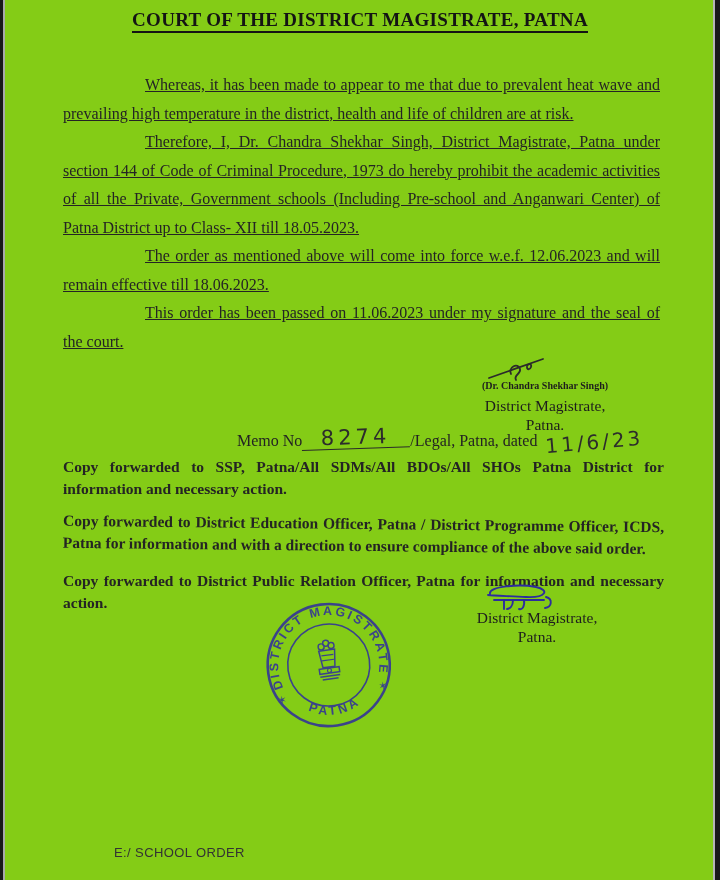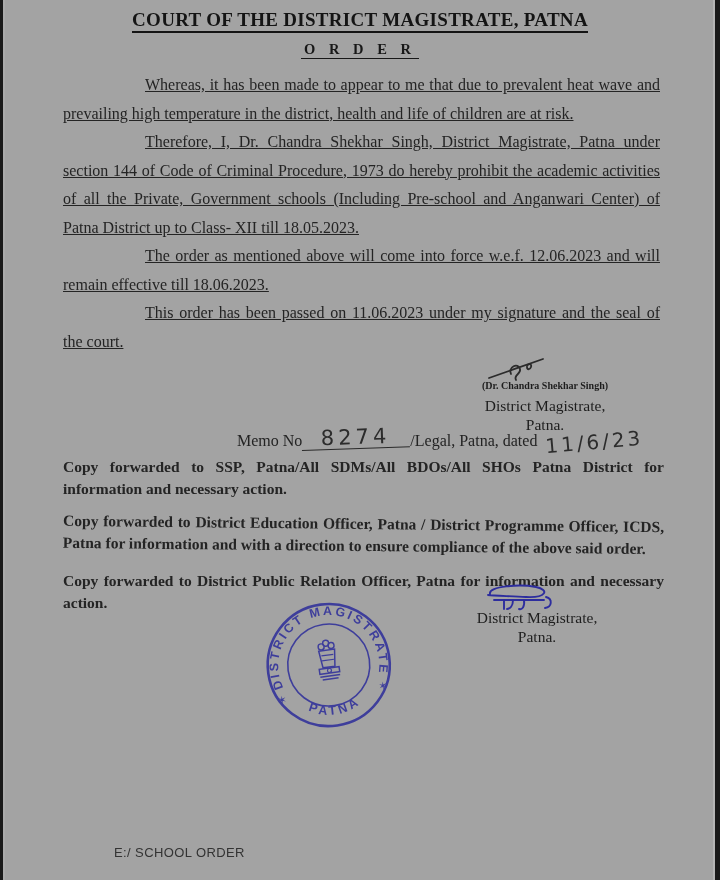--- a/index.html
+++ b/index.html
@@ -1,20 +1,20 @@
 <!DOCTYPE html>
 <html><head>
 <meta charset="utf-8">
 <style>
   * { box-sizing: border-box; }
   html, body { margin: 0; padding: 0; background: #e8e8e8; }
   #page {
     position: relative;
     width: 720px; height: 880px;
-    background: #a3a3a3;
+    background: #84cc16;
     overflow: hidden;
     font-family: "Liberation Serif", "DejaVu Serif", serif;
     color: #242424;
   }
   .edge { position: absolute; top: 0; height: 100%; background: #191919; }
   .edge-left  { left: 0; width: 5px; border-right: 2px solid #aaa; }
   .edge-right { right: 0; width: 7px; border-left: 2px solid #b5b5b5; }
 
   .doc-title {
     position: absolute; top: 9px; left: 0; right: 0;
@@ -85,23 +85,20 @@
 <body>
 
 <div id="page">
   <div class="edge edge-left"></div>
   <div class="edge edge-right"></div>
 
   <div class="doc-title">
     <span>COURT OF THE DISTRICT MAGISTRATE, PATNA</span>
   </div>
 
-  <div class="order-heading">
-    <span>O R D E R</span>
-  </div>
 
   <div class="body-text">
     <p>Whereas, it has been made to appear to me that due to prevalent heat wave and prevailing high temperature in the district, health and life of children are at risk.</p>
     <p>Therefore, I, Dr. Chandra Shekhar Singh, District Magistrate, Patna under section 144 of Code of Criminal Procedure, 1973 do hereby prohibit the academic activities of all the Private, Government schools (Including Pre-school and Anganwari Center) of Patna District up to Class- XII till 18.05.2023.</p>
     <p>The order as mentioned above will come into force w.e.f. 12.06.2023 and will remain effective till 18.06.2023.</p>
     <p>This order has been passed on 11.06.2023 under my signature and the seal of the court.</p>
   </div>
 
   <div class="sig-mark">
     <svg width="62" height="28" viewBox="0 0 62 28">

